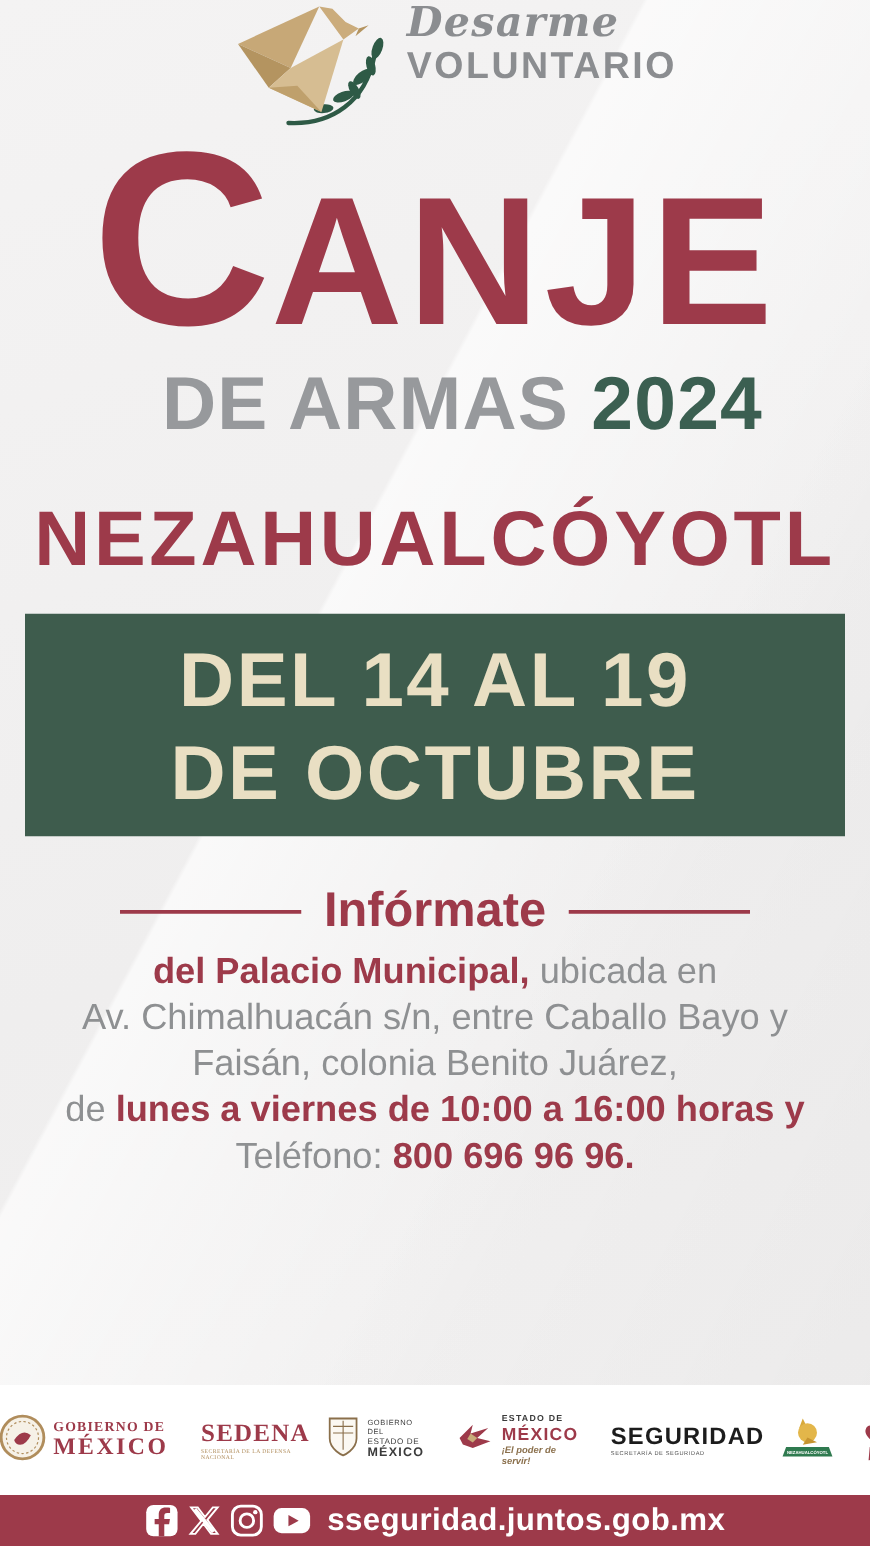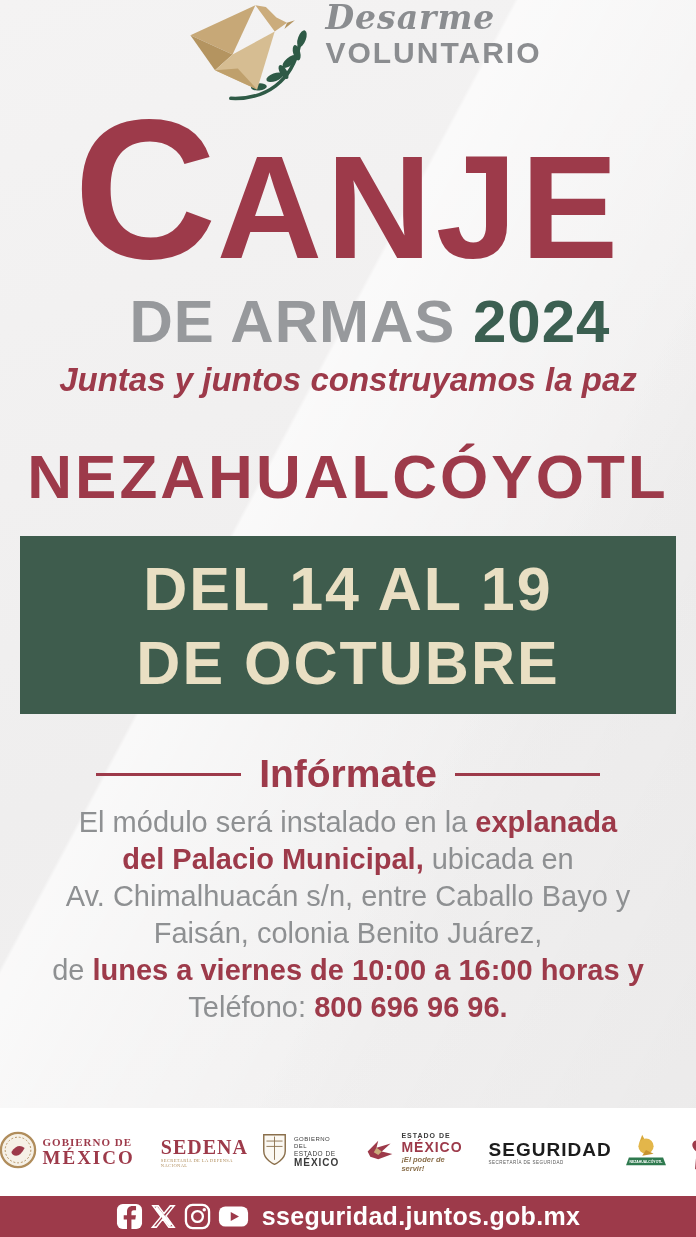--- a/index.html
+++ b/index.html
@@ -118,37 +118,35 @@
   <div class="title">
     <span class="title-first">C</span>
       <span class="title-rest">ANJE</span>
   </div>
 
   <div class="subtitle">
     <span class="de-armas">DE ARMAS</span>
     <span class="year">2024</span>
   </div>
 
-  <div class="tagline">Juntas y juntos construyamos la paz</div>
 
   <div class="municipality">NEZAHUALCÓYOTL</div>
 
   <div class="date-box">
     <div class="date-line">DEL 14 AL 19</div>
     <div class="date-line">DE OCTUBRE</div>
   </div>
 
   <div class="informate">
     <span class="rule"></span>
     <span class="informate-title">Infórmate</span>
     <span class="rule"></span>
   </div>
 
   <div class="info-text">
-    <div><span>El módulo será instalado en la </span><span class="m">explanada</span></div>
     <div><span class="m">del Palacio Municipal,</span><span> ubicada en</span></div>
     <div>Av. Chimalhuacán s/n, entre Caballo Bayo y</div>
     <div>Faisán, colonia Benito Juárez,</div>
     <div><span>de </span><span class="m">lunes a viernes de 10:00 a 16:00 horas y</span></div>
     <div><span>Teléfono: </span><span class="m">800 696 96 96.</span></div>
   </div>
 
   <div class="logo-strip">
 
     <div class="lg">

